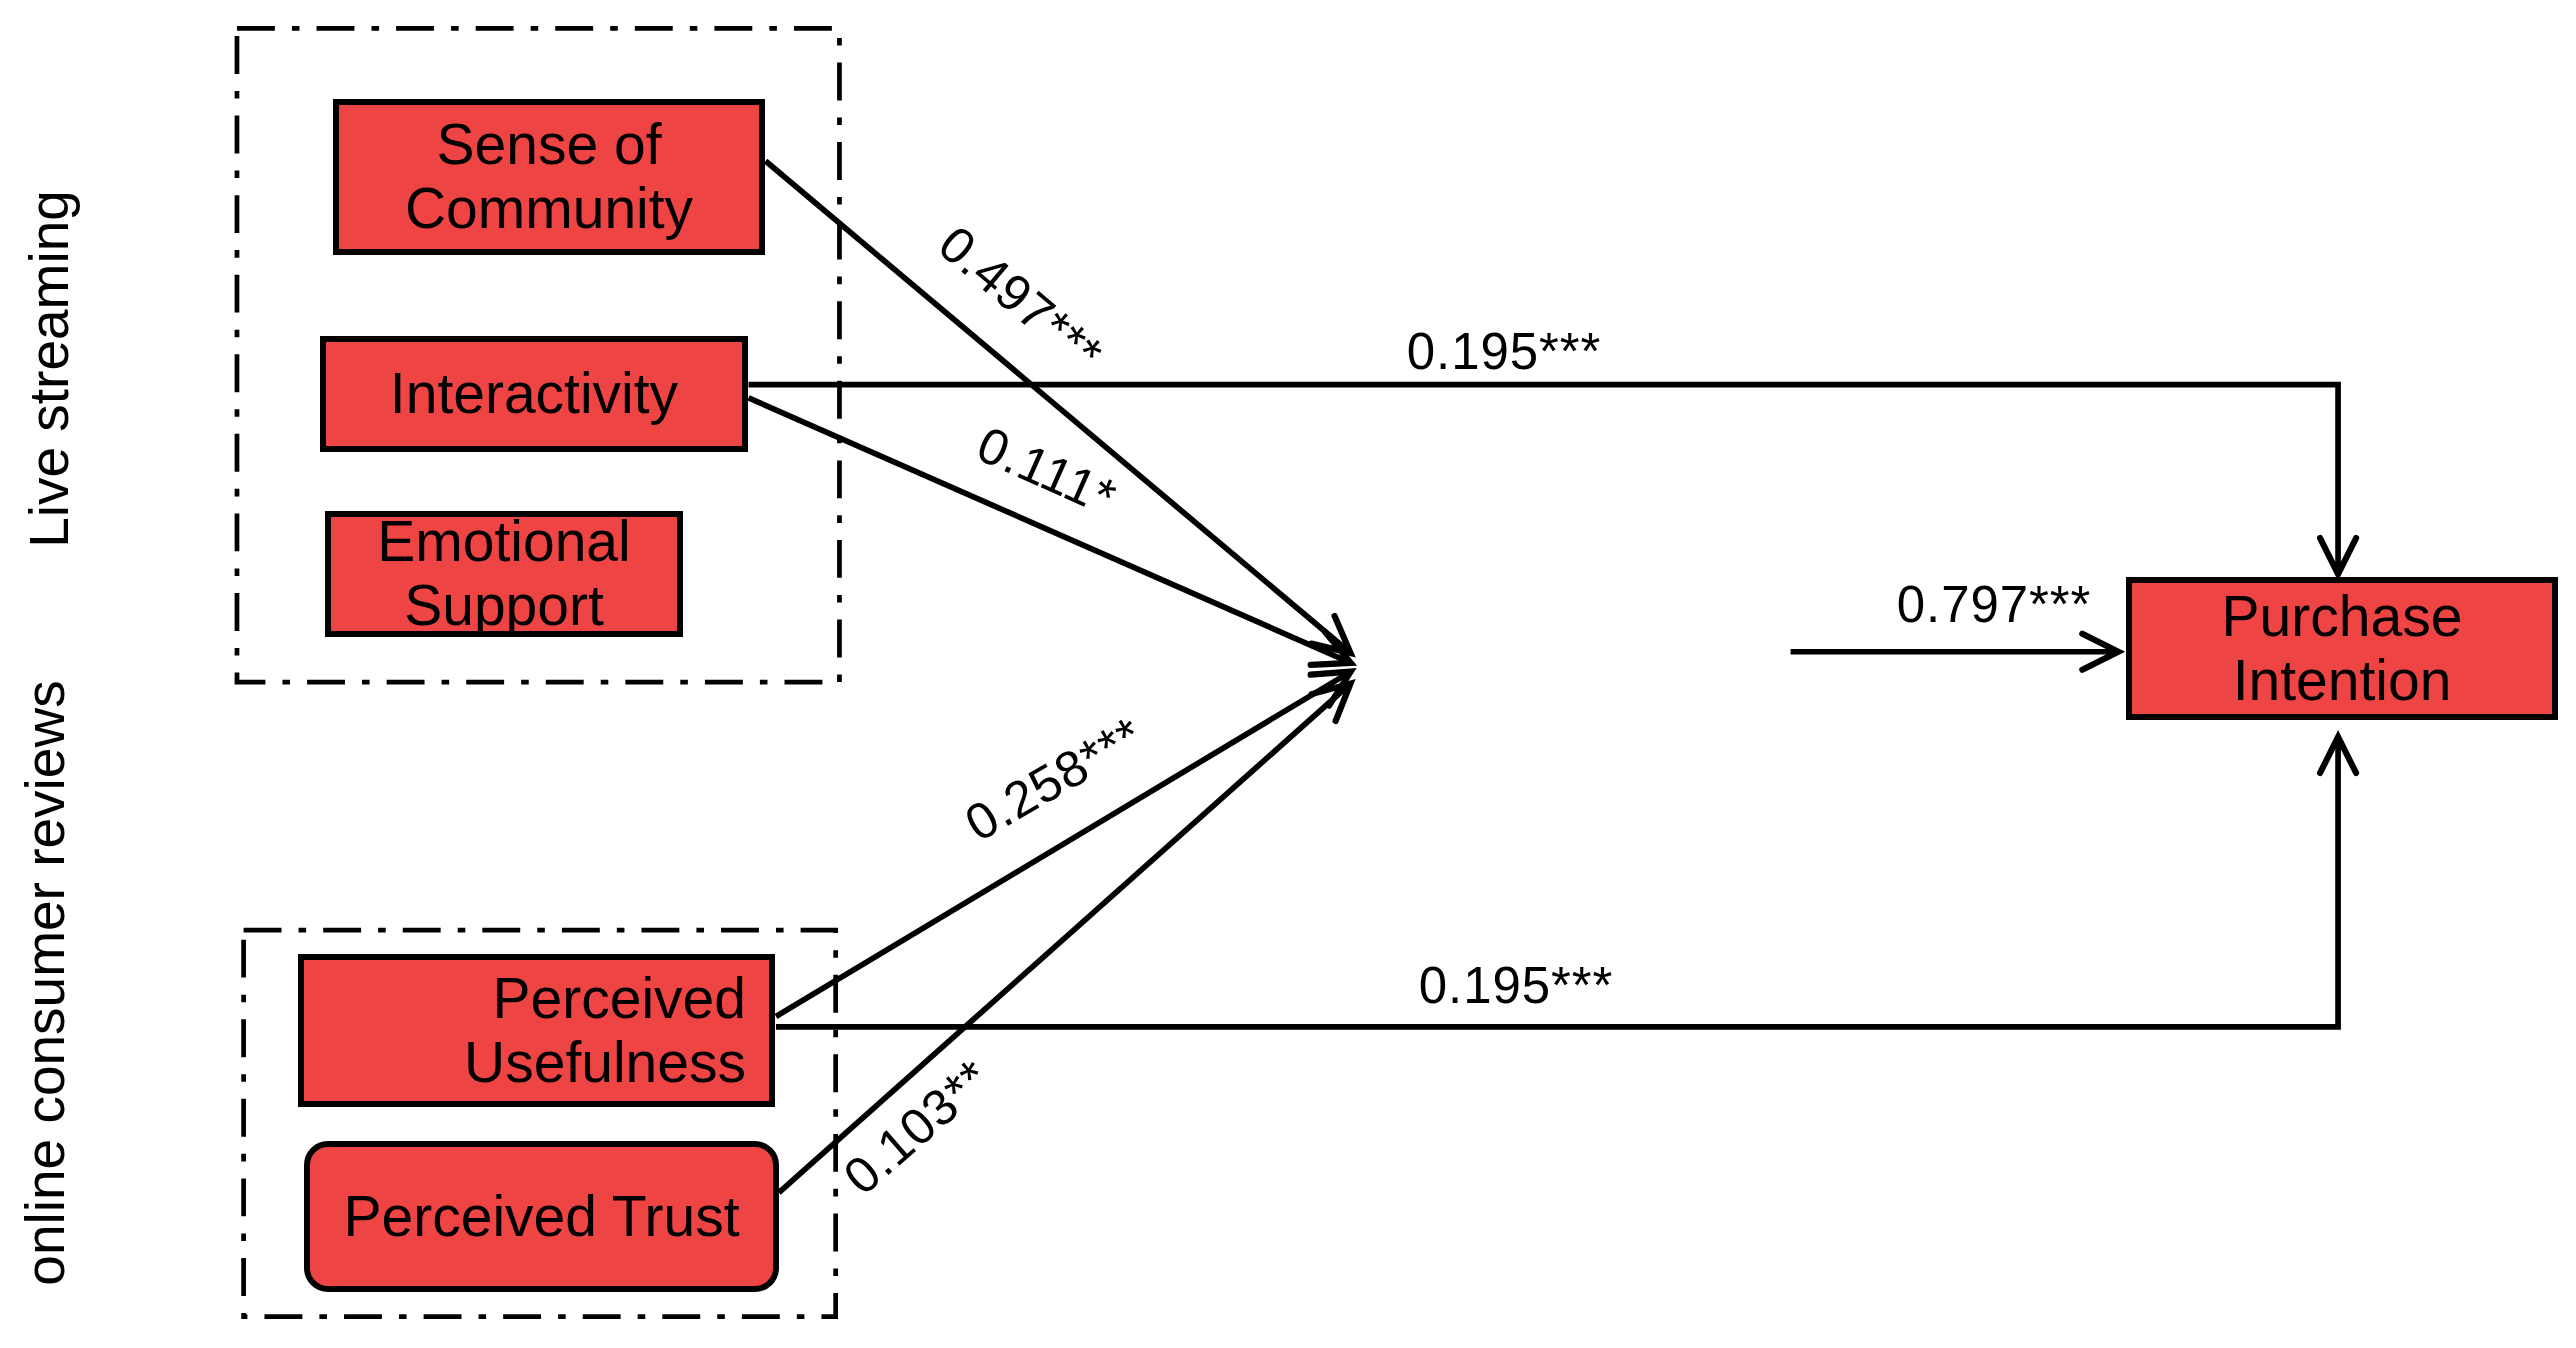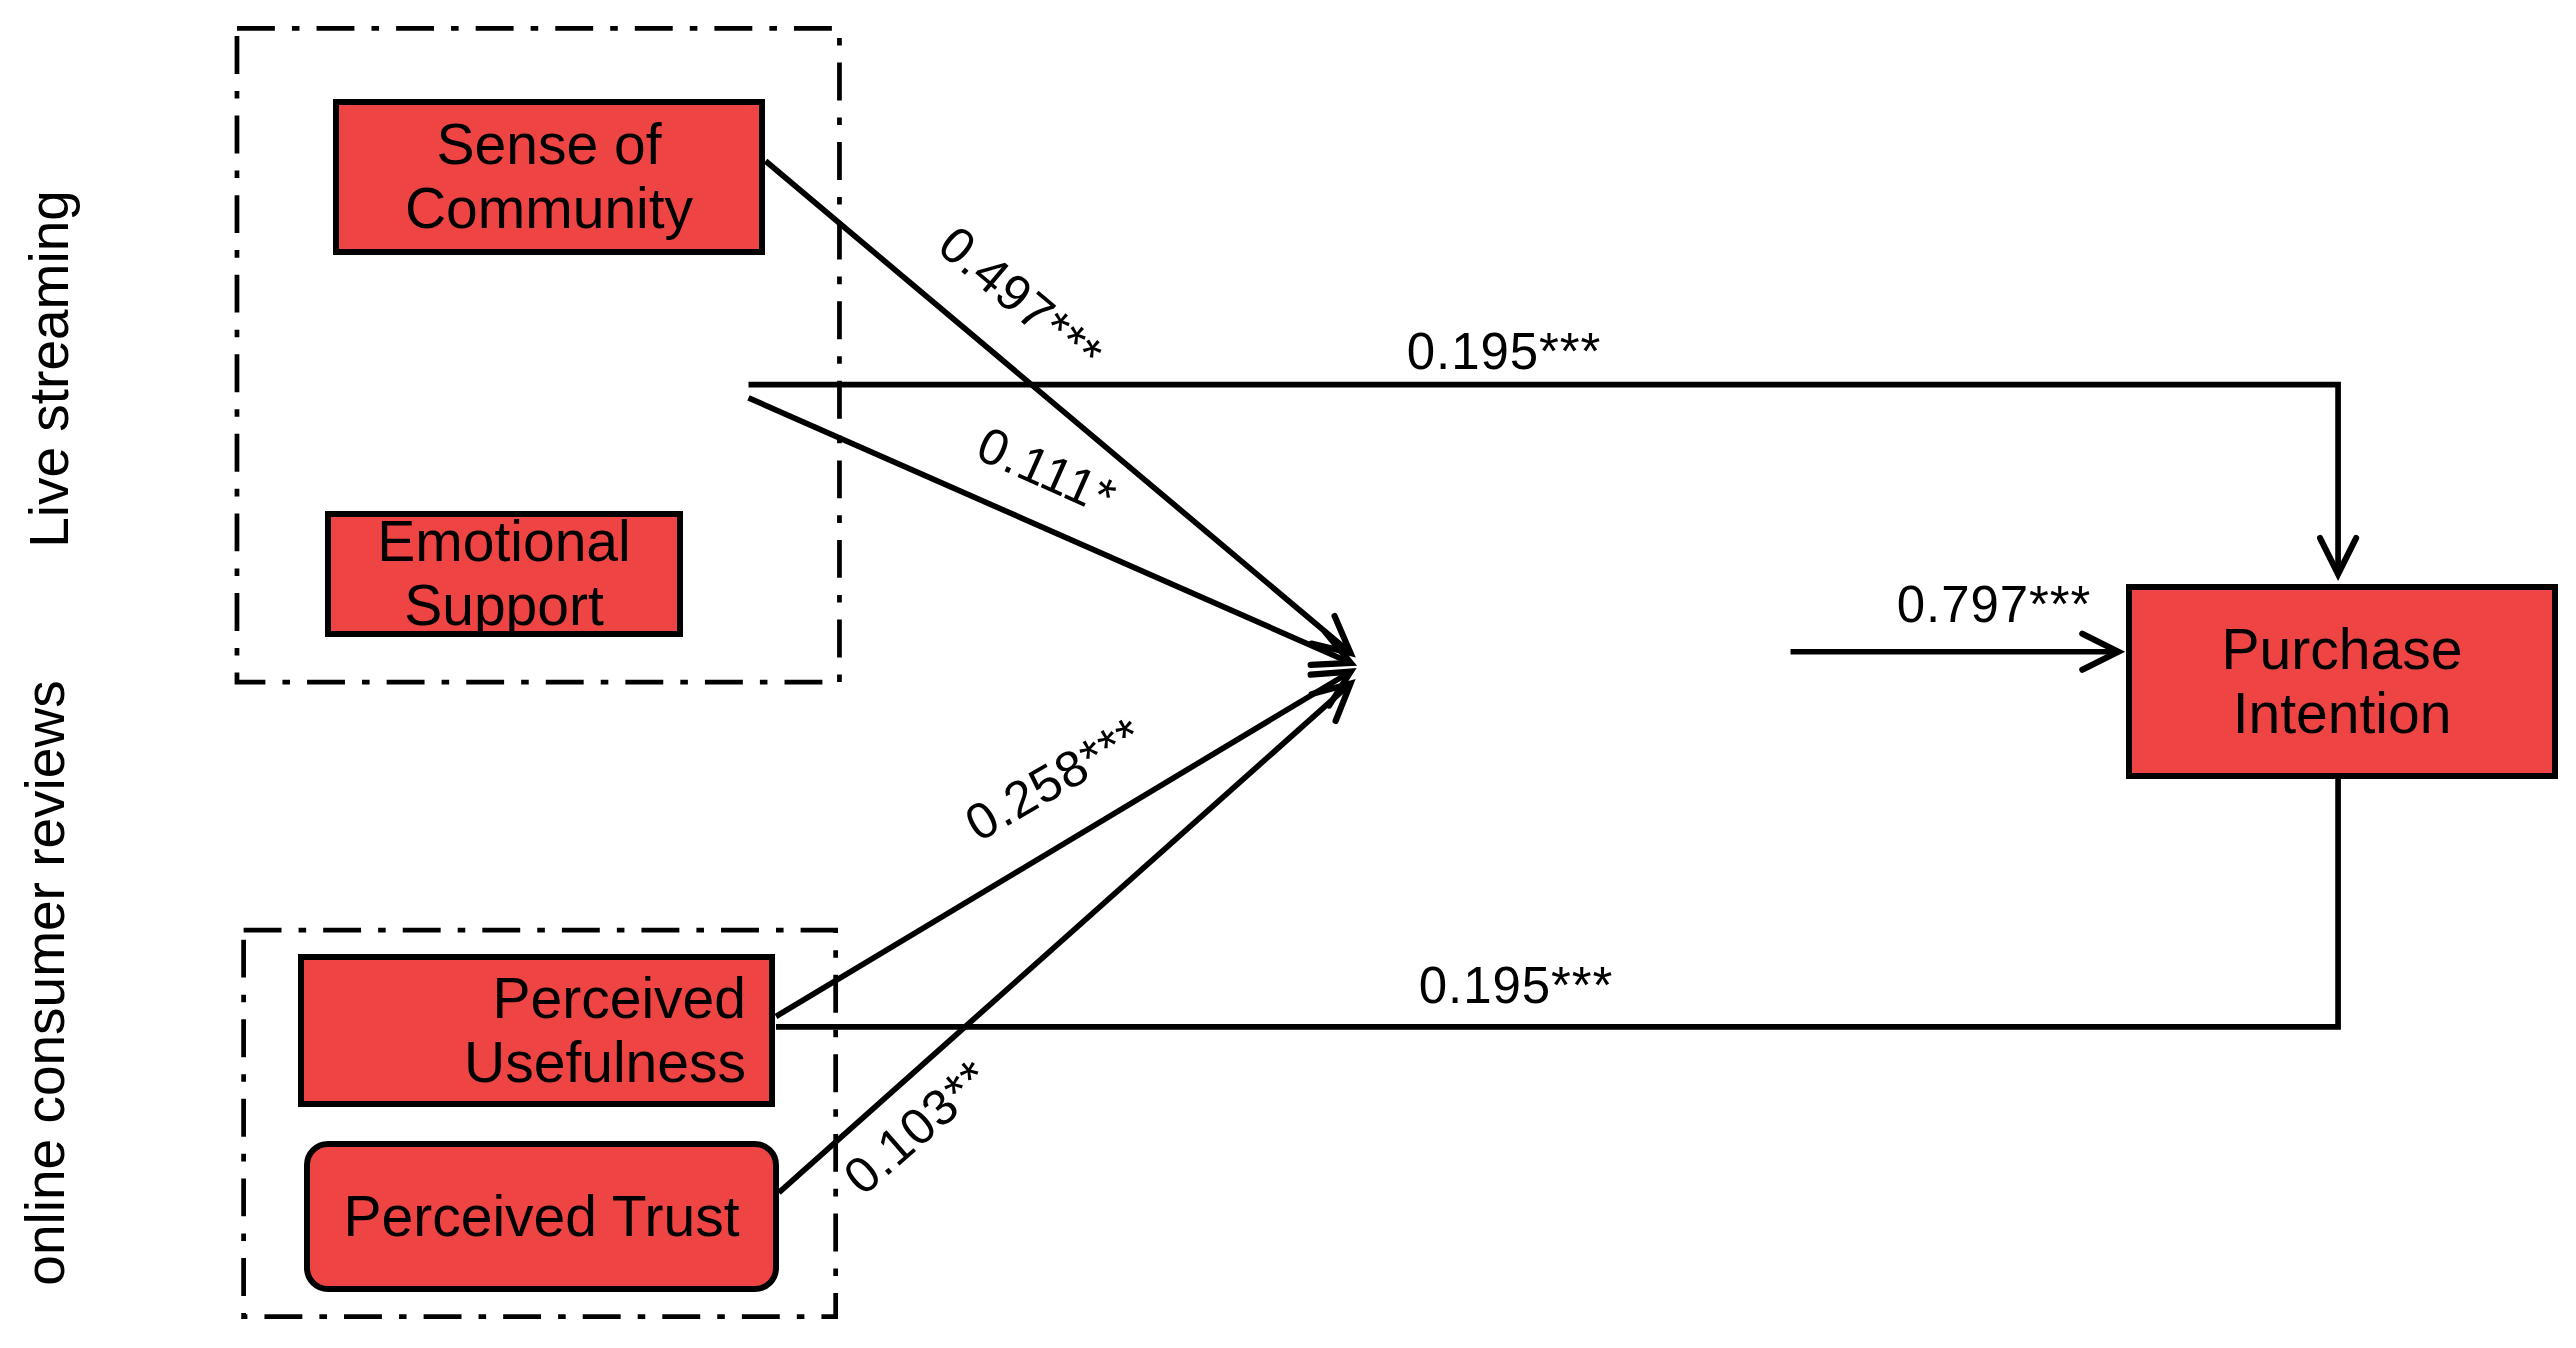--- a/index.html
+++ b/index.html
@@ -64,24 +64,25 @@
     <line x1="819" y1="1073" x2="1424" y2="710" stroke="#000000" stroke-width="6" marker-end="url(#arw)"></line>
     <polyline points="819,1084 2468,1084 2468,780" fill="none" stroke="#000000" stroke-width="6" marker-end="url(#arw)"></polyline>
     <line x1="822" y1="1259" x2="1424" y2="723" stroke="#000000" stroke-width="6" marker-end="url(#arw)"></line>
     <line x1="1890" y1="688" x2="2234" y2="688" stroke="#000000" stroke-width="6" marker-end="url(#arw)"></line>
   </svg>
 
   <div class="vlabel" style="left:49px; top:369px;">Live streaming</div>
   <div class="vlabel" style="left:45px; top:983px;">online consumer reviews</div>
 
   <div class="node" style="left:333px; top:99px; width:432px; height:156px;">Sense of Community</div>
+  <div class="node" style="left:320px; top:336px; width:428px; height:116px;">Interactivity</div>
   <div class="node" style="left:325px; top:511px; width:358px; height:126px;">Emotional Support</div>
   <div class="node" style="left:298px; top:954px; width:477px; height:153px;text-align:right;">Perceived Usefulness</div>
   <div class="node" style="left:304px; top:1141px; width:475px; height:151px;border-radius:24px;">Perceived Trust</div>
-  <div class="node" style="left:2126px; top:577px; width:432px; height:195px;margin-top:7px;">Purchase Intention</div>
+  <div class="node" style="left:2126px; top:577px; width:432px; height:143px;">Purchase Intention</div>
 
   <div class="coef" style="left:1021px; top:299px; transform:translate(-50%,-50%) rotate(40deg);">0.497***</div>
   <div class="coef" style="left:1504px; top:351px; transform:translate(-50%,-50%);">0.195***</div>
   <div class="coef" style="left:1047px; top:471px; transform:translate(-50%,-50%) rotate(24deg);">0.111*</div>
   <div class="coef" style="left:1054px; top:779px; transform:translate(-50%,-50%) rotate(-30deg);">0.258***</div>
   <div class="coef" style="left:1516px; top:985px; transform:translate(-50%,-50%);">0.195***</div>
   <div class="coef" style="left:917px; top:1127px; transform:translate(-50%,-50%) rotate(-41deg);">0.103**</div>
   <div class="coef" style="left:1994px; top:604px; transform:translate(-50%,-50%);">0.797***</div>
 
 </div>

